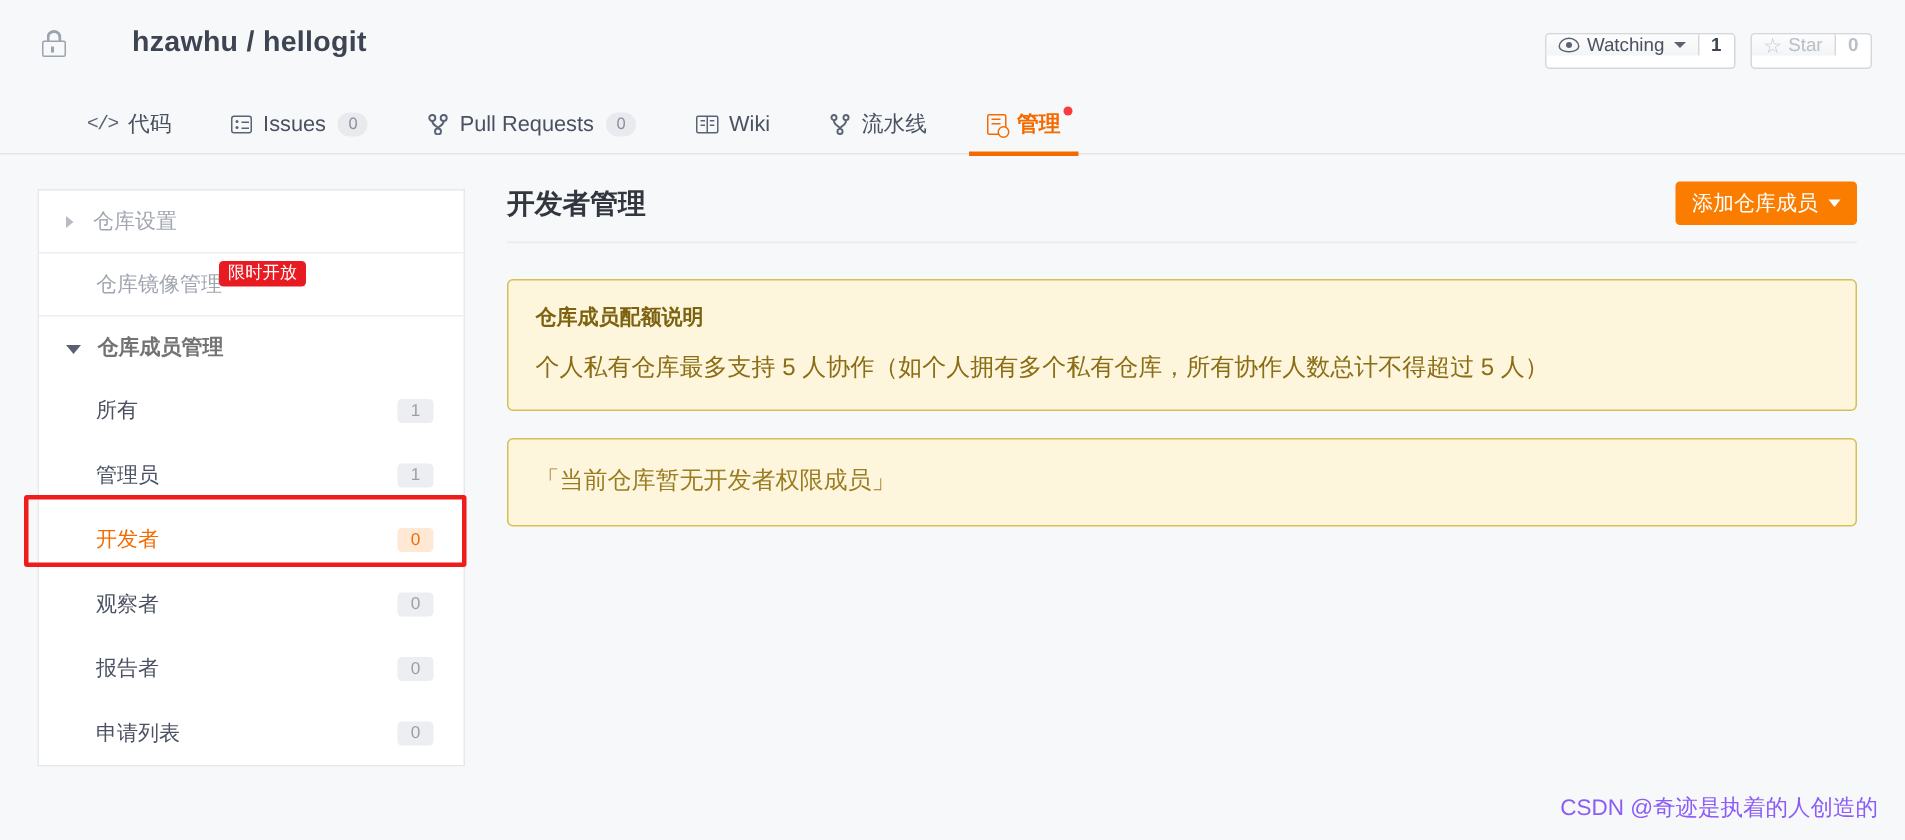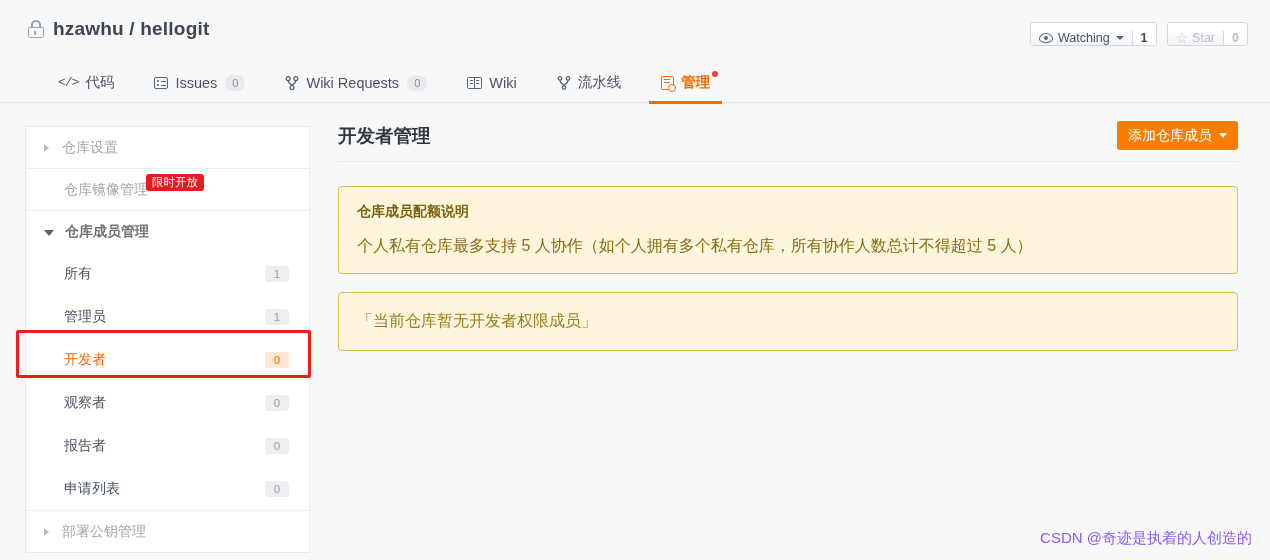--- a/index.html
+++ b/index.html
@@ -16,20 +16,21 @@
     position: absolute;
     left: 0; top: 0; width: 1270px; height: 62px;
     background: #f7f8f9;
   }
   .repo-title {
     position: absolute;
     left: 27px; top: 18px;
     display: flex; align-items: center;
     font-size: 19px; font-weight: bold; color: #3e4552;
     letter-spacing: .2px;
+    gap: 35px;
   }
   .lock-icon {
     width: 17px; height: 18px;
     margin-right: 9px;
     position: relative;
     display: inline-block;
   }
   .lock-icon .shackle {
     position: absolute; left: 3.5px; top: 0;
     width: 10px; height: 9px;
@@ -49,21 +50,21 @@
     width: 1.7px; height: 4px;
     background: #9aa3b0;
   }
 
   .header-actions {
     position: absolute;
     right: 22px; top: 22px;
     display: flex; align-items: center; gap: 10px;
   }
   .btn-group {
-    display: flex; align-items: flex-end;
+    display: flex; align-items: flex-start;
     height: 24px;
     border: 1px solid #d4d8de;
     border-radius: 3px;
     overflow: hidden;
     background: #fff;
   }
   .btn-group .seg {
     display: flex; align-items: center;
     padding: 0 8px;
     font-size: 12.5px;
@@ -424,21 +425,21 @@
     <div class="nav-tab">
       <span class="tab-icon">
         <svg class="svg-ico" width="14" height="14" viewBox="0 0 14 14">
           <circle cx="3.2" cy="2.6" r="2" fill="none" stroke="currentColor" stroke-width="1.3"></circle>
           <circle cx="10.8" cy="2.6" r="2" fill="none" stroke="currentColor" stroke-width="1.3"></circle>
           <circle cx="7" cy="11.6" r="2" fill="none" stroke="currentColor" stroke-width="1.3"></circle>
           <path d="M3.2 4.7 C3.2 8 7 8 7 9.6" fill="none" stroke="currentColor" stroke-width="1.3"></path>
           <path d="M10.8 4.7 C10.8 8 7 8 7 9.6" fill="none" stroke="currentColor" stroke-width="1.3"></path>
         </svg>
       </span>
-      <span class="label">Wiki Requests</span>
+      <span class="label">Pull Requests</span>
       <span class="count-pill">0</span>
     </div>
 
     <div class="nav-tab">
       <span class="tab-icon">
           <span class="ic-wiki"></span>
         </span>
       <span class="label">Wiki</span>
     </div>
 
@@ -513,26 +514,20 @@
       <span>报告者</span>
       <span class="cnt">0</span>
     </div>
 
     <div class="side-item">
       <span>申请列表</span>
       <span class="cnt">0</span>
     </div>
   </div>
 
-  <div class="side-group">
-    <div class="side-head">
-      <span class="tri"></span>
-      <span>部署公钥管理</span>
-    </div>
-  </div>
 
 </div>
 
 <div class="annot-rect"></div>
 
 <div class="main">
 
   <div class="page-title-row">
     <div class="page-title">开发者管理</div>
     <button class="btn-primary">

